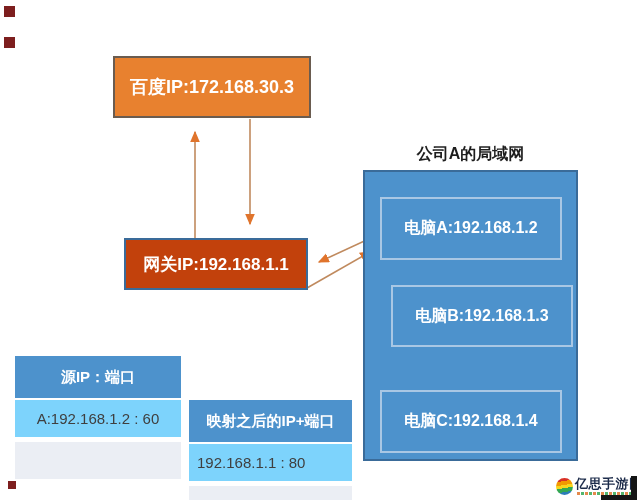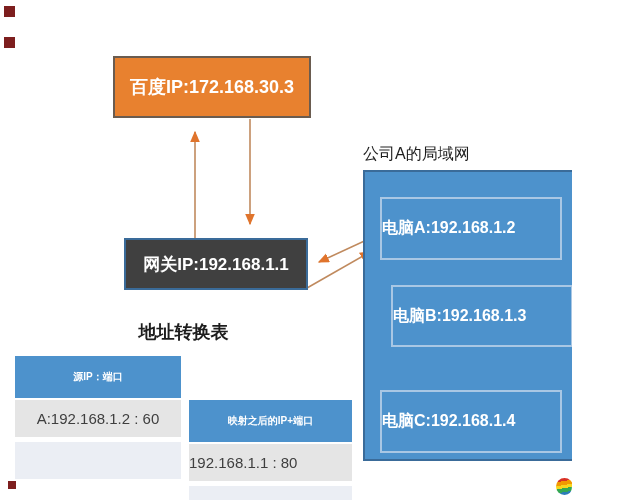--- a/index.html
+++ b/index.html
@@ -1,68 +1,67 @@
 <!DOCTYPE html>
 <html><head>
 <meta charset="utf-8">
 <style>
   html,body{margin:0;padding:0;background:#fff;}
   #canvas{
-    position:relative;width:572px;height:500px;background:#ffffff;overflow:hidden;
+    position:relative;width:637px;height:500px;background:#ffffff;overflow:hidden;
     font-family:"Liberation Sans","DejaVu Sans",sans-serif;
-    border-radius:14px;
   }
   .abs{position:absolute;}
   
   .node{
     display:flex;align-items:center;justify-content:center;
     font-weight:bold;color:#ffffff;box-sizing:border-box;
   }
   #baidu-box{
     left:113px;top:56px;width:198px;height:62px;
     background:#E8812F;border:2px solid #6A5C50;font-size:18px;
   }
   #gateway-box{
     left:124px;top:238px;width:184px;height:52px;
-    background:#404040;border:2px solid #3A6B99;font-size:17px;
+    background:#c2410c;border:2px solid #3A6B99;font-size:17px;
   }
   
   #lan-title{
     left:363px;top:144px;width:215px;height:22px;
-    color:#1d1d1d;font-size:16px;font-weight:normal;
+    color:#1d1d1d;font-size:16px;font-weight:bold;text-align:center;
   }
   #lan-box{
     left:363px;top:170px;width:215px;height:291px;
     background:#4D92CC;border:2px solid #3A6B99;box-sizing:border-box;
   }
   .computer-box{
     position:absolute;left:15px;width:182px;height:63px;
     background:#4D92CC;border:2px solid #A9C7E4;box-sizing:border-box;
-    display:flex;align-items:center;justify-content:flex-start;
+    display:flex;align-items:center;justify-content:center;
     color:#fff;font-weight:bold;font-size:16px;
   }
   #computer-a{top:25px;}
   #computer-b{top:113px;height:62px;margin-left:11px;}
   #computer-c{top:202px;margin-top:16px;}
   
   #table-title{
     left:15px;top:320px;width:337px;height:26px;
     color:#1d1d1d;font-size:18px;font-weight:bold;text-align:center;
   }
   .th,.td{
     position:absolute;box-sizing:border-box;display:flex;align-items:center;
   }
-  .th{background:#4D92CC;color:#fff;font-weight:bold;font-size:10px;justify-content:center;height:42px;top:356px;}
+  .th{background:#4D92CC;color:#fff;font-weight:bold;font-size:15px;justify-content:center;height:42px;top:356px;}
   .td{font-size:15px;color:#3F3F3F;height:37px;}
   .col1{left:15px;width:166px;}
   .col2{left:189px;width:163px;margin-top:44px;}
-  .row1{top:400px;background:#e5e5e5;}
+  .row1{top:400px;background:#7dd3fc;}
   .row2{top:442px;background:#EBEEF4;}
   .td.col1{justify-content:center;}
-  .td.col2{justify-content:flex-start;}
+  .td.col2{justify-content:flex-start;padding-left:8px;}
   
   #arrows{left:0;top:0;width:637px;height:500px;pointer-events:none;}
   
   .corner-mark{background:#7D1E1E;}
   #mark-1{left:4px;top:6px;width:11px;height:11px;}
   #mark-2{left:4px;top:37px;width:11px;height:11px;}
   #mark-3{left:8px;top:481px;width:8px;height:8px;}
   
   #watermark{left:556px;top:477px;width:81px;height:21px;display:flex;align-items:flex-start;}
   #wm-logo{
@@ -115,21 +114,20 @@
       <span>电脑A:192.168.1.2</span>
     </div>
     <div id="computer-b" class="computer-box">
       <span>电脑B:192.168.1.3</span>
     </div>
     <div id="computer-c" class="computer-box">
       <span>电脑C:192.168.1.4</span>
     </div>
   </div>
 
-  <div id="table-title" class="abs">地址转换表</div>
 
   <div class="th col1">源IP：端口</div>
   <div class="th col2">映射之后的IP+端口</div>
 
   <div class="td col1 row1">A:192.168.1.2 : 60</div>
   <div class="td col2 row1">192.168.1.1 : 80</div>
   <div class="td col1 row2"></div>
   <div class="td col2 row2"></div>
 
   <div id="mark-1" class="abs corner-mark"></div>

